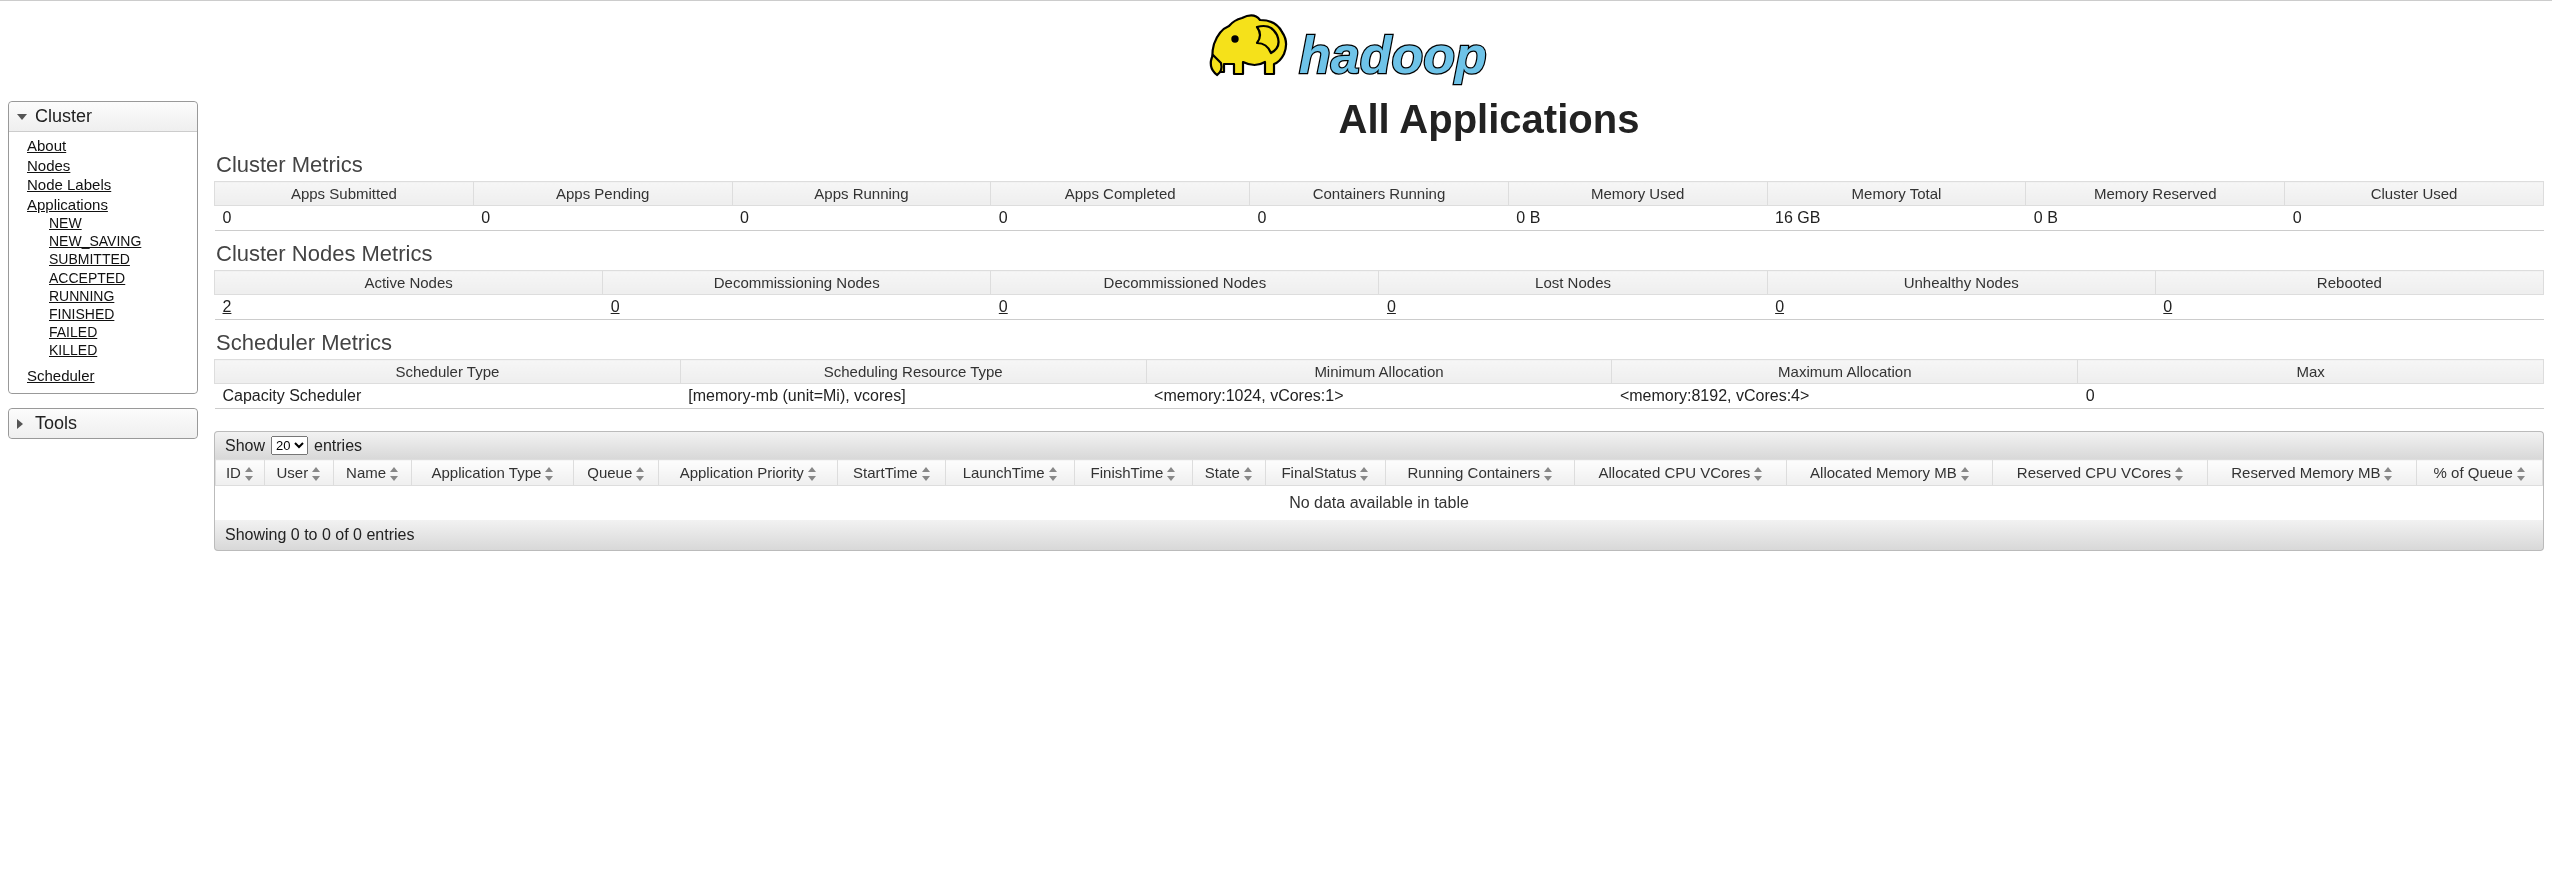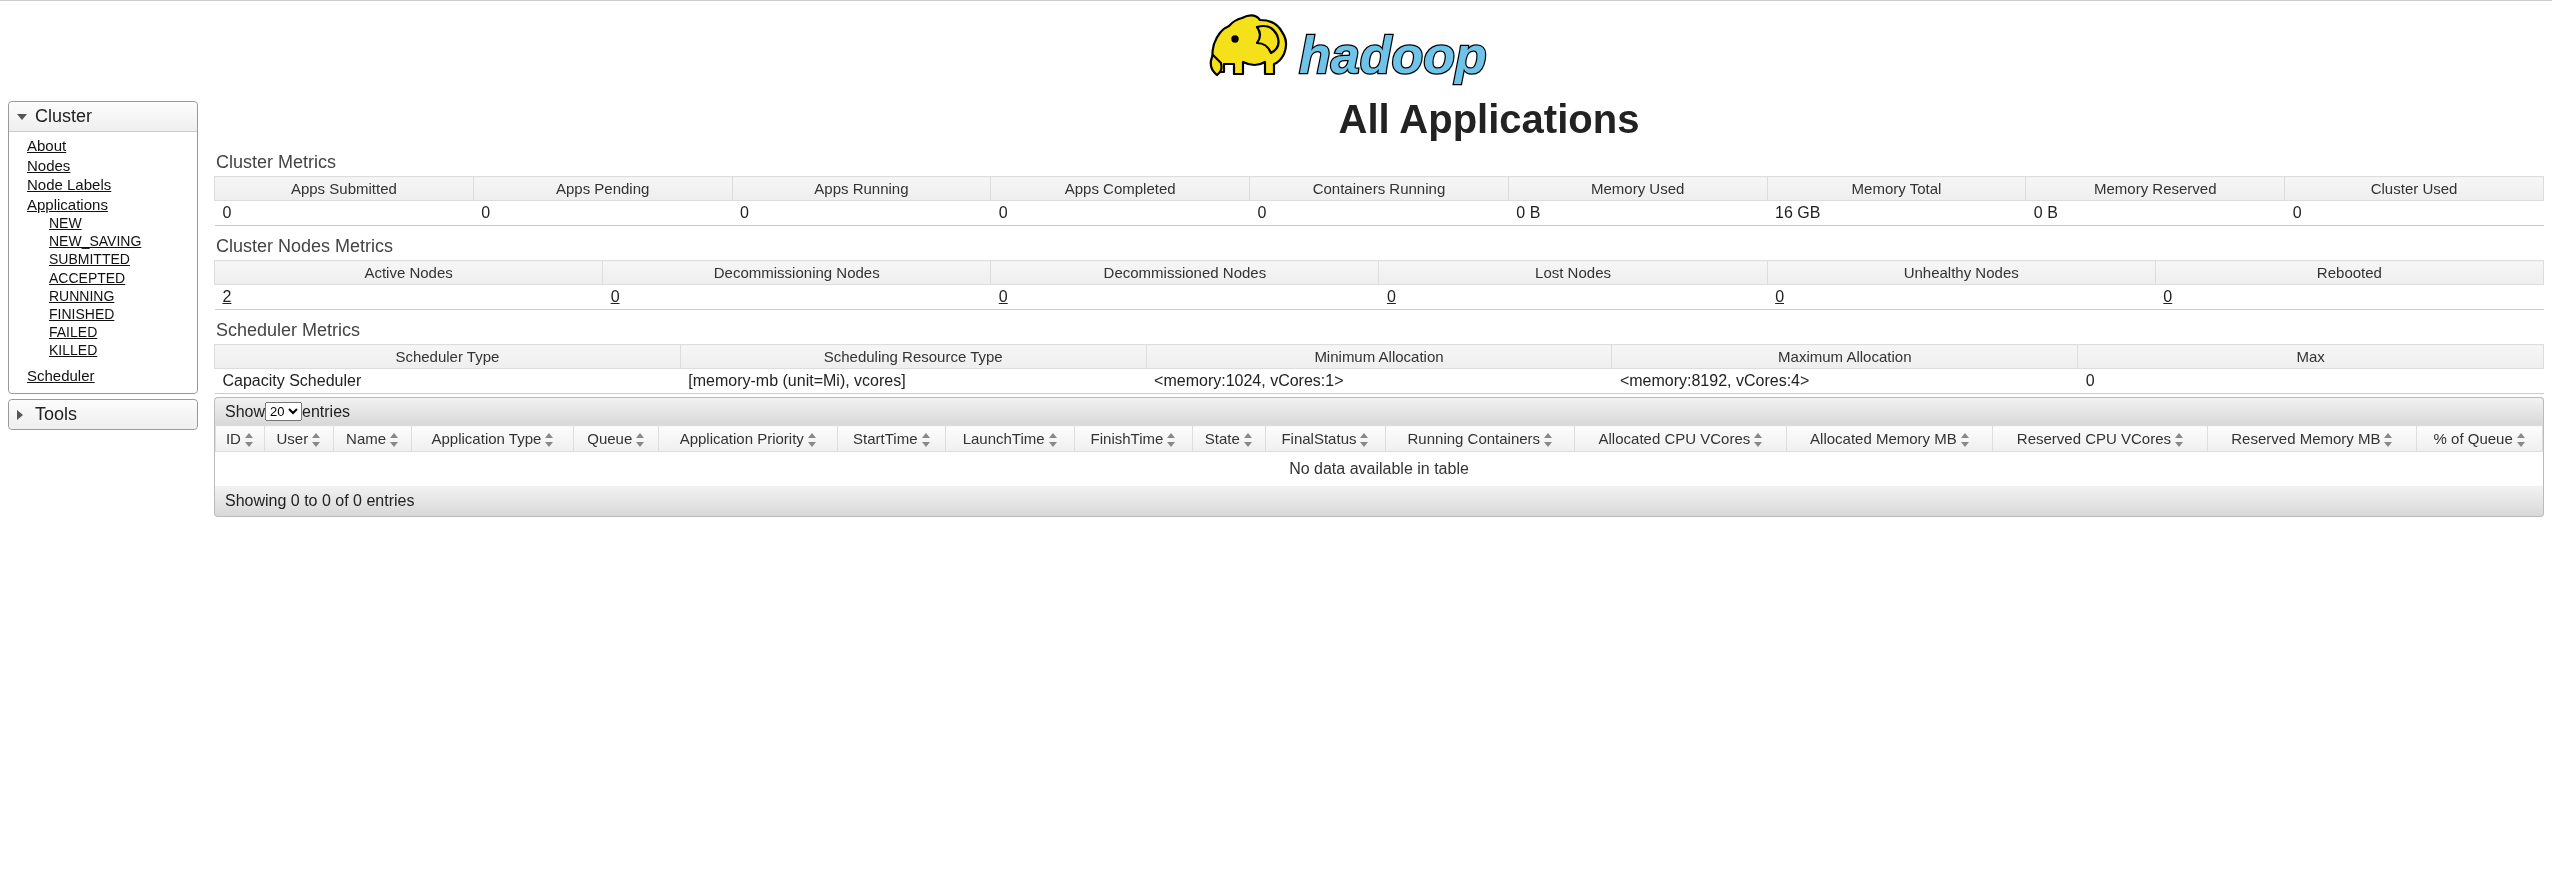--- a/index.html
+++ b/index.html
@@ -21,21 +21,21 @@
     .page-title {
       flex: 1;
       text-align: center;
       font-size: 40px;
       font-weight: 700;
       font-family: "Segoe UI", Arial, sans-serif;
       padding-left: 220px;
     }
 
     
-    .acc { border: 1px solid #999; border-radius: 4px; margin-bottom: 5px; background: #f0f0f0; }
+    .acc { border: 1px solid #999; border-radius: 4px; margin-bottom: 14px; background: #f0f0f0; }
     .acc-head {
       background: linear-gradient(#fcfcfc,#efefef);
       padding: 4px 8px 4px 26px;
       font-size: 18px;
       position: relative;
       border-radius: 4px;
       cursor: pointer;
     }
     .acc-head::before {
       content: "";
@@ -59,21 +59,21 @@
       text-decoration: underline;
       color: #111;
       padding: 0px 0 0px 18px;
       font-size: 15px;
       line-height: 1.3;
     }
     .nav-sub { padding-left: 22px; }
     .nav-sub .nav-link { font-size: 14px; }
 
     
-    .section-title { font-size: 18px; color: #444; margin: 10px 0 3px 2px; }
+    .section-title { font-size: 22px; color: #444; margin: 10px 0 3px 2px; }
 
     .metrics-table { width: 100%; min-width: 1400px; border-collapse: collapse; table-layout: fixed; }
     .metrics-table th {
       background: linear-gradient(#f6f6f6,#eeeeee);
       border: 1px solid #ddd;
       font-weight: 400;
       color: #333;
       font-size: 15px;
       padding: 3px 20px;
       text-align: center;
@@ -87,23 +87,23 @@
     .metrics-table td.link { text-decoration: underline; cursor: pointer; }
     .metrics-scroll { overflow-x: hidden; width: 100%; }
 
     
     .table-controls {
       background: linear-gradient(#f2f2f2,#d8d8d8);
       border: 1px solid #bbb;
       border-bottom: none;
       border-radius: 4px 4px 0 0;
       padding: 4px 10px;
-      margin-top: 3px;
+      margin-top: 22px;
       font-size: 16px;
-      display: flex; align-items: center; 
+      display: flex; align-items: center; gap: 6px;
     }
     .table-controls select { font-size: 13px; }
 
     .apps-table { width: 100%; border-collapse: collapse; min-width: 1400px; }
     .apps-table th {
       background: linear-gradient(#fdfdfd,#efefef);
       border: 1px solid #ddd;
       padding: 4px 6px;
       font-weight: 400;
       font-size: 15px;

